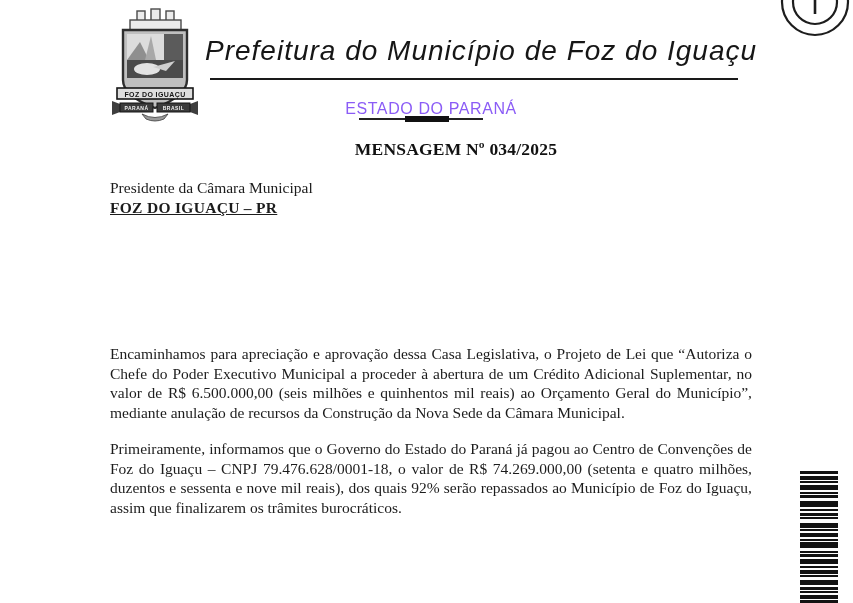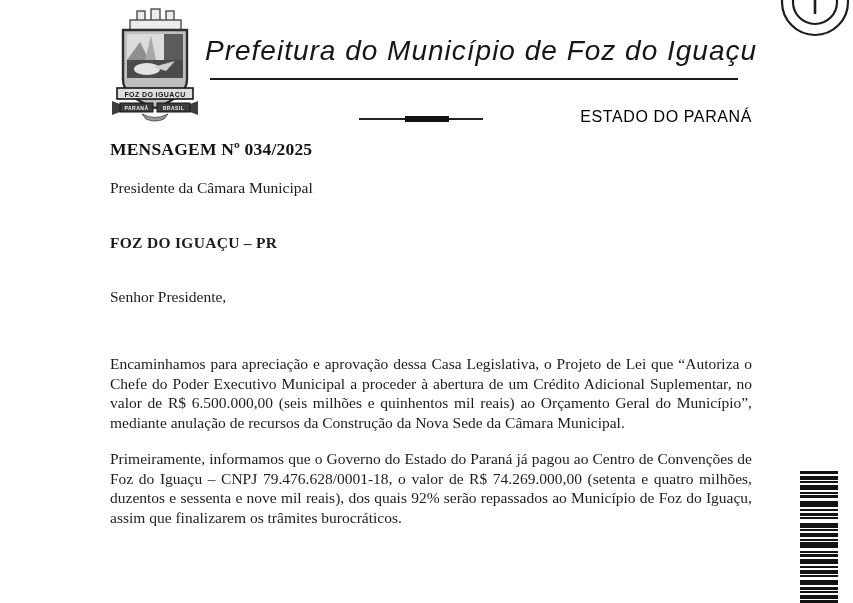--- a/index.html
+++ b/index.html
@@ -10,39 +10,39 @@
   
   .crest{position:absolute;left:108px;top:8px;width:94px;height:118px;}
   .script-title{
     position:absolute;left:205px;top:26px;width:540px;height:50px;
     font-family:Liberation Sans, sans-serif;font-style:italic;font-weight:500;
     font-size:28px;text-align:center;letter-spacing:1px;color:#161616;
     white-space:nowrap;line-height:50px;
   }
   .title-rule{position:absolute;left:210px;top:78px;width:528px;height:2px;background:#1a1a1a;}
   .subtitle{
-    position:absolute;left:110px;top:108px;width:642px;text-align:right;
-    font-family:"Liberation Sans", sans-serif;font-size:16px;letter-spacing:.6px;color:#000000;
+    position:absolute;left:110px;top:100px;width:642px;text-align:center;
+    font-family:"Liberation Sans", sans-serif;font-size:16px;letter-spacing:.6px;color:#8b5cf6;
   }
   .subtitle-rule{position:absolute;left:359px;top:118px;width:124px;height:2px;background:#222;}
   .subtitle-rule .thick{position:absolute;left:46px;top:-2px;width:44px;height:6px;background:#111;display:block;}
   .stamp{position:absolute;left:745px;top:0;width:108px;height:44px;}
   
   .subject{
-    position:absolute;left:110px;top:139px;width:660px;
+    position:absolute;left:126px;top:139px;width:660px;text-align:center;
     font-weight:bold;font-size:17.5px;color:#111;letter-spacing:.2px;
   }
   
   .recipient{position:absolute;left:110px;top:178px;font-size:15.5px;line-height:19.7px;}
   .recipient .name{font-weight:bold;letter-spacing:.2px;}
-  .recipient .city{font-weight:bold;letter-spacing:.3px;margin-top:35px;}
+  .recipient .city{font-weight:bold;text-decoration:underline;letter-spacing:.3px;}
   
   .greeting{position:absolute;left:110px;top:288px;font-size:15.5px;}
   .body{position:absolute;left:110px;top:342px;width:642px;font-size:15.5px;line-height:19.5px;text-align:justify;}
-  .body p{margin:12px 0 17px 0;}
+  .body p{margin:2px 0 17px 0;}
   .body p:nth-child(2){margin-bottom:21px;}
   
   .barcode{position:absolute;left:800px;top:471px;width:38px;height:132px;}
 </style>
 </head>
 <body>
 
 <div class="page">
 
   <svg class="crest" viewBox="0 0 94 118" xmlns="http://www.w3.org/2000/svg">
@@ -93,21 +93,20 @@
     <line x1="70" y1="-4" x2="70" y2="14" stroke="#1d1d1d" stroke-width="2.6"></line>
   </svg>
 
   <div class="subject">MENSAGEM Nº 034/2025</div>
 
   <div class="recipient">
     <div>Presidente da Câmara Municipal</div>
     <div class="city">FOZ DO IGUAÇU – PR</div>
   </div>
 
-  <div class="greeting">Senhor Presidente,</div>
 
   <div class="body">
     <p>Encaminhamos para apreciação e aprovação dessa Casa Legislativa, o Projeto de Lei que “Autoriza o Chefe do Poder Executivo Municipal a proceder à abertura de um Crédito Adicional Suplementar, no valor de R$ 6.500.000,00 (seis milhões e quinhentos mil reais) ao Orçamento Geral do Município”, mediante anulação de recursos da Construção da Nova Sede da Câmara Municipal.</p>
     <p>Primeiramente, informamos que o Governo do Estado do Paraná já pagou ao Centro de Convenções de Foz do Iguaçu – CNPJ 79.476.628/0001-18, o valor de R$ 74.269.000,00 (setenta e quatro milhões, duzentos e sessenta e nove mil reais), dos quais 92% serão repassados ao Município de Foz do Iguaçu, assim que finalizarem os trâmites burocráticos.</p>
   </div>
 
   <svg class="barcode" viewBox="0 0 38 132" preserveAspectRatio="none" xmlns="http://www.w3.org/2000/svg">
     <path fill="#131313" d="M0 0h38v3H0z M0 5h38v4H0z M0 10h38v2H0z M0 14h38v5H0z M0 21h38v2H0z M0 24h38v3H0z M0 30h38v6H0z M0 38h38v2H0z M0 42h38v3H0z M0 46h38v2H0z M0 52h38v5H0z M0 58h38v2H0z M0 62h38v4H0z M0 68h38v2H0z M0 71h38v6H0z M0 80h38v2H0z M0 83h38v3H0z M0 88h38v5H0z M0 95h38v2H0z M0 99h38v4H0z M0 104h38v2H0z M0 109h38v5H0z M0 116h38v3H0z M0 120h38v2H0z M0 124h38v4H0z M0 129h38v3H0z"></path>
   </svg>
 

